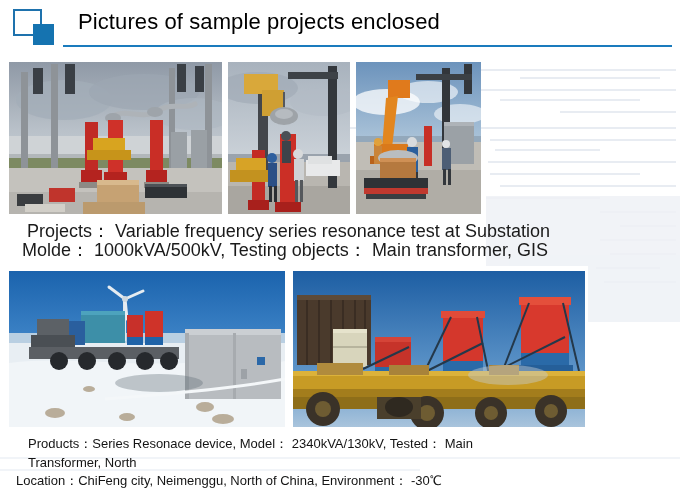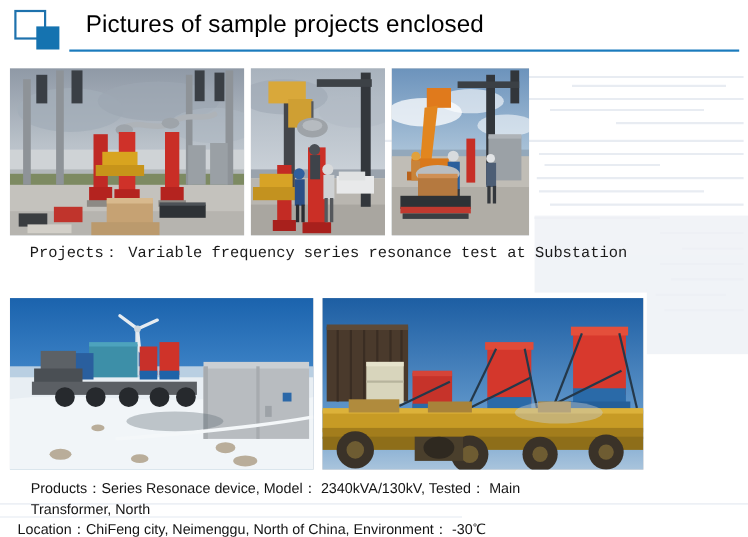--- a/index.html
+++ b/index.html
@@ -79,22 +79,22 @@
   #photo-boomlift-testing    { left: 356px; top: 62px;  width: 125px; height: 152px; }
   #photo-winter-site         { left: 9px;   top: 271px; width: 276px; height: 156px; }
   #photo-reactor-transport   { left: 293px; top: 271px; width: 292px; height: 156px; }
 
   
   #caption-top {
     position: absolute;
     left: 0; top: 222px;
     width: 680px;
     z-index: 2;
-    font-family: Liberation Mono, monospace;
-    font-size: 14px;
+    font-family: Liberation Sans, sans-serif;
+    font-size: 18px;
     color: #1a1a1a;
     line-height: 19px;
   }
   #caption-top .cap-line { padding-left: 27px; white-space: nowrap; }
   #caption-top .cap-line.second { padding-left: 22px; }
 
   #caption-bottom {
     position: absolute;
     left: 0; top: 435px;
     width: 680px;
@@ -334,20 +334,21 @@
     <rect x="24" y="98" width="36" height="20" fill="#b5793f"></rect>
     <rect x="24" y="96" width="36" height="4" fill="#cf9055"></rect>
     <rect x="8" y="116" width="64" height="12" fill="#2e3236"></rect>
     <rect x="8" y="126" width="64" height="6" fill="#c0392f"></rect>
     <rect x="10" y="132" width="60" height="5" fill="#3a3e42"></rect>
   </svg>
 </div>
 
 <div id="caption-top">
   <div class="cap-line">Projects：  Variable frequency series resonance test at Substation</div>
+  <div class="cap-line second">Molde：  1000kVA/500kV, Testing objects：  Main transformer, GIS</div>
 </div>
 
 <div class="photo" id="photo-winter-site">
   <svg viewBox="0 0 276 156" preserveAspectRatio="none">
     <defs>
       <linearGradient id="sky4" x1="0" y1="0" x2="0" y2="1">
         <stop offset="0%" stop-color="#1b63ad"></stop>
         <stop offset="60%" stop-color="#4a8fd0"></stop>
         <stop offset="100%" stop-color="#8fbbe0"></stop>
       </linearGradient>

